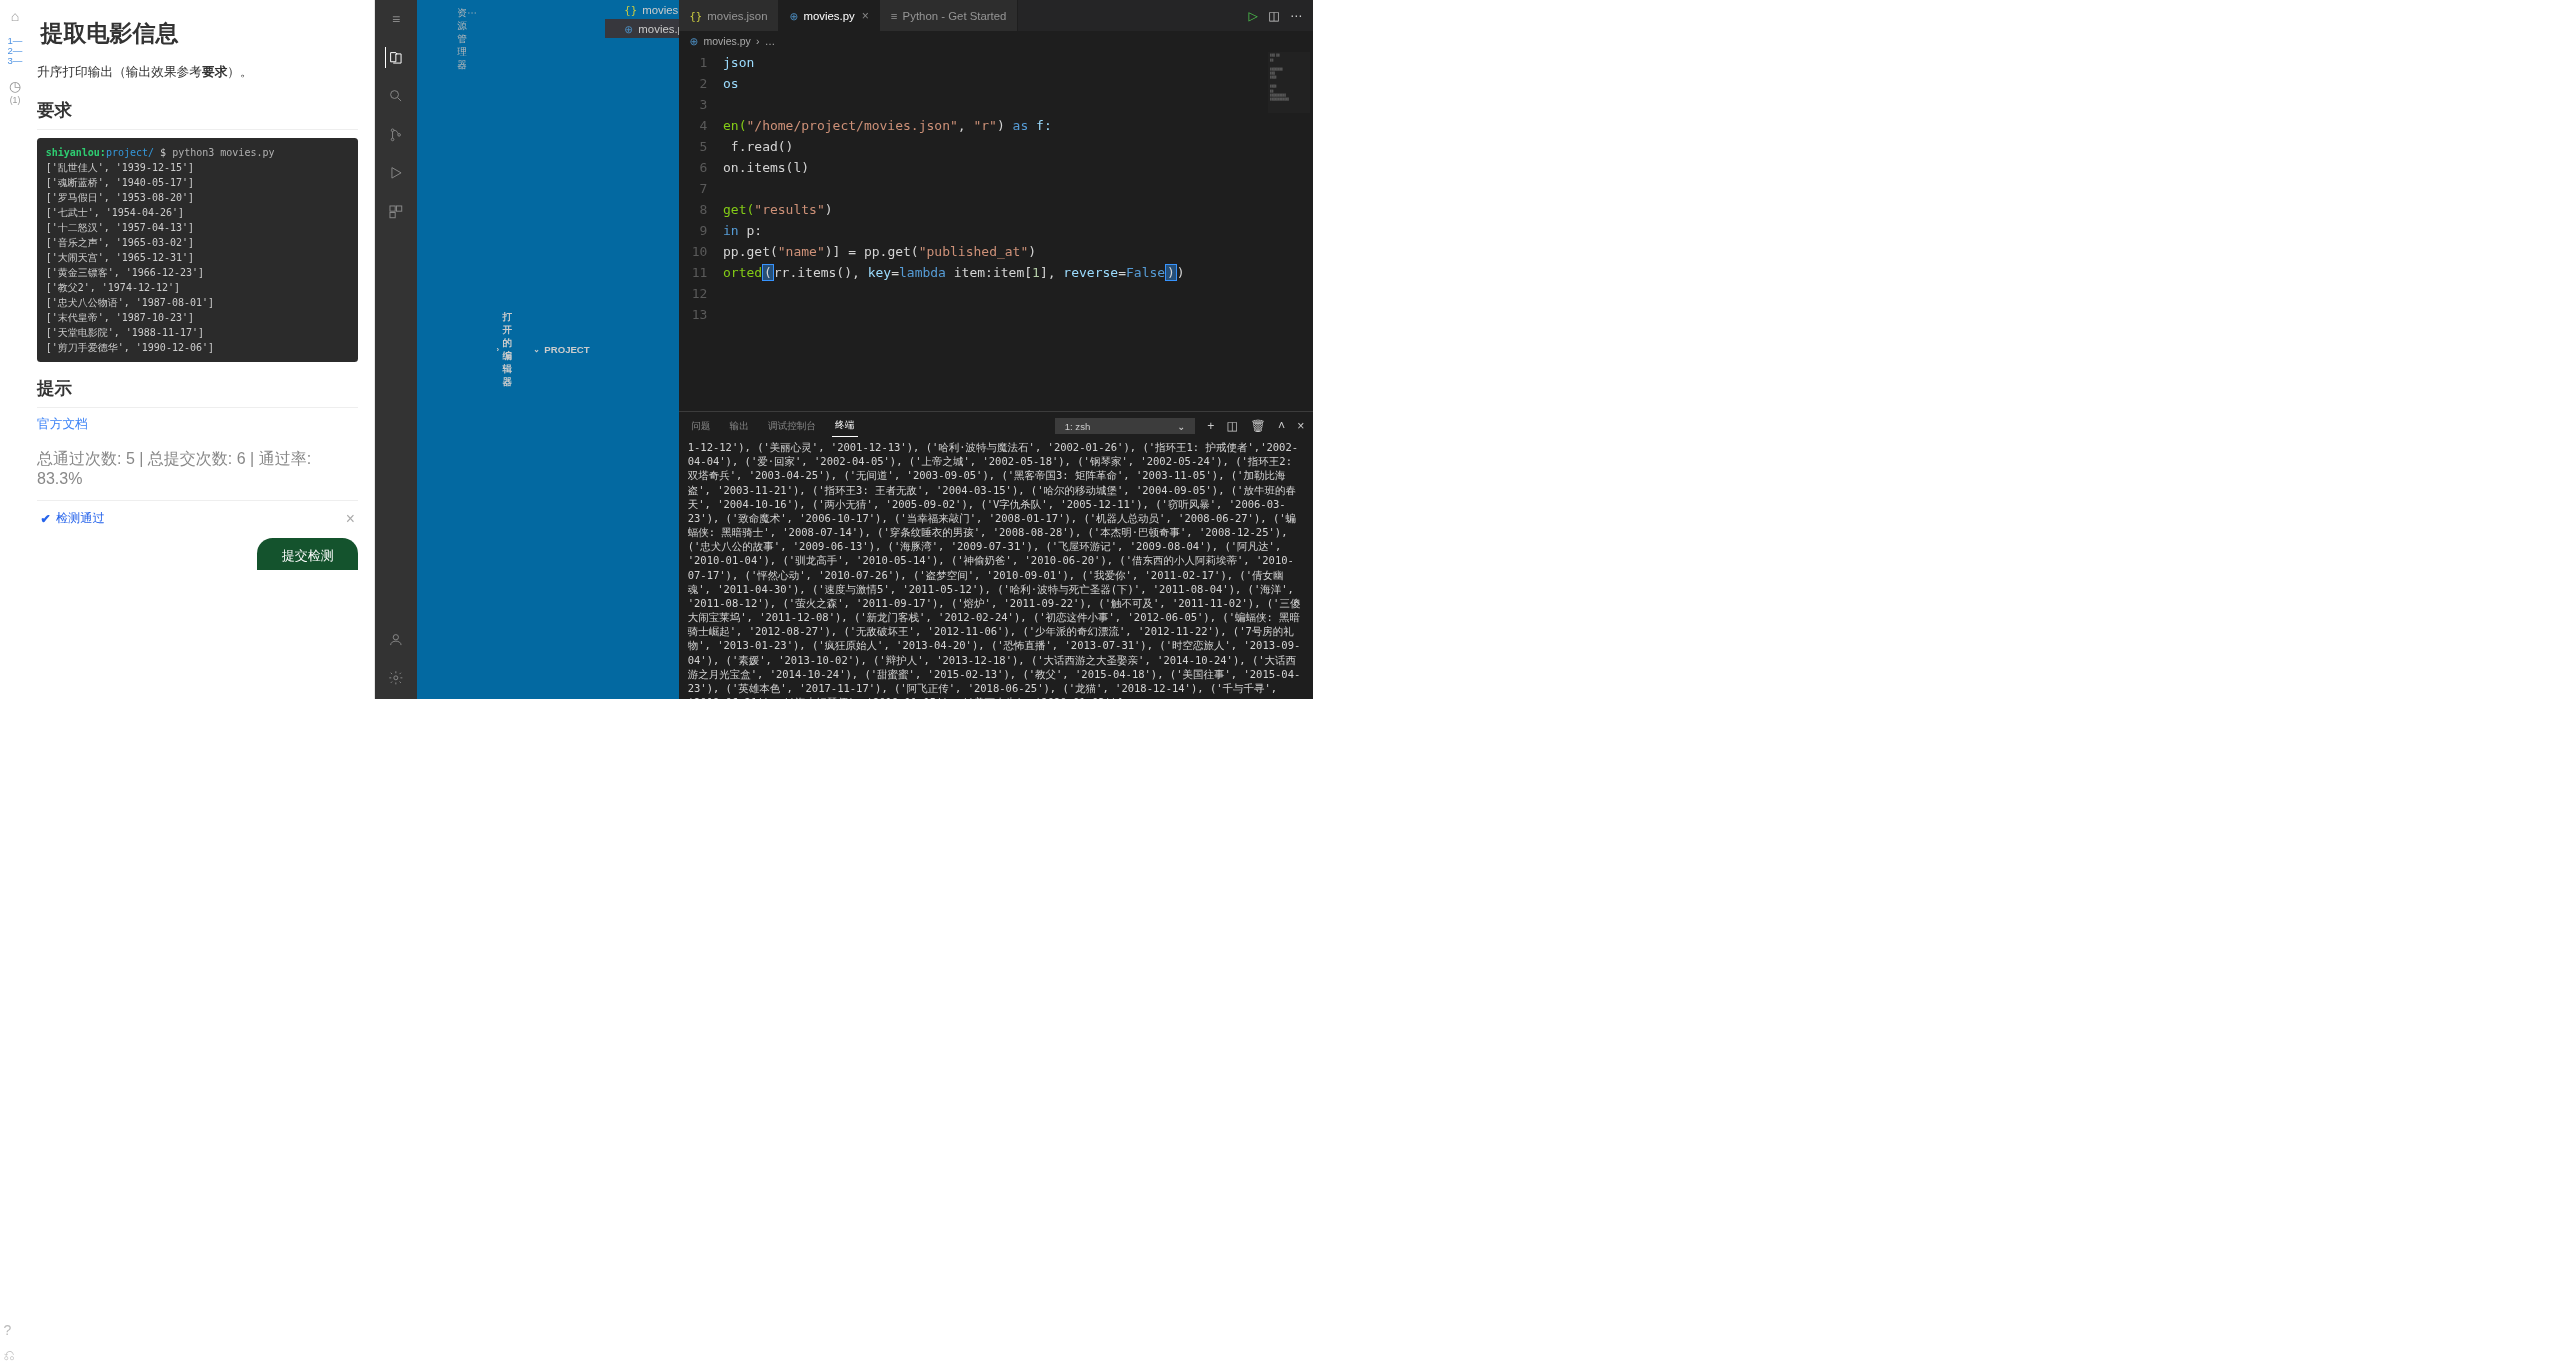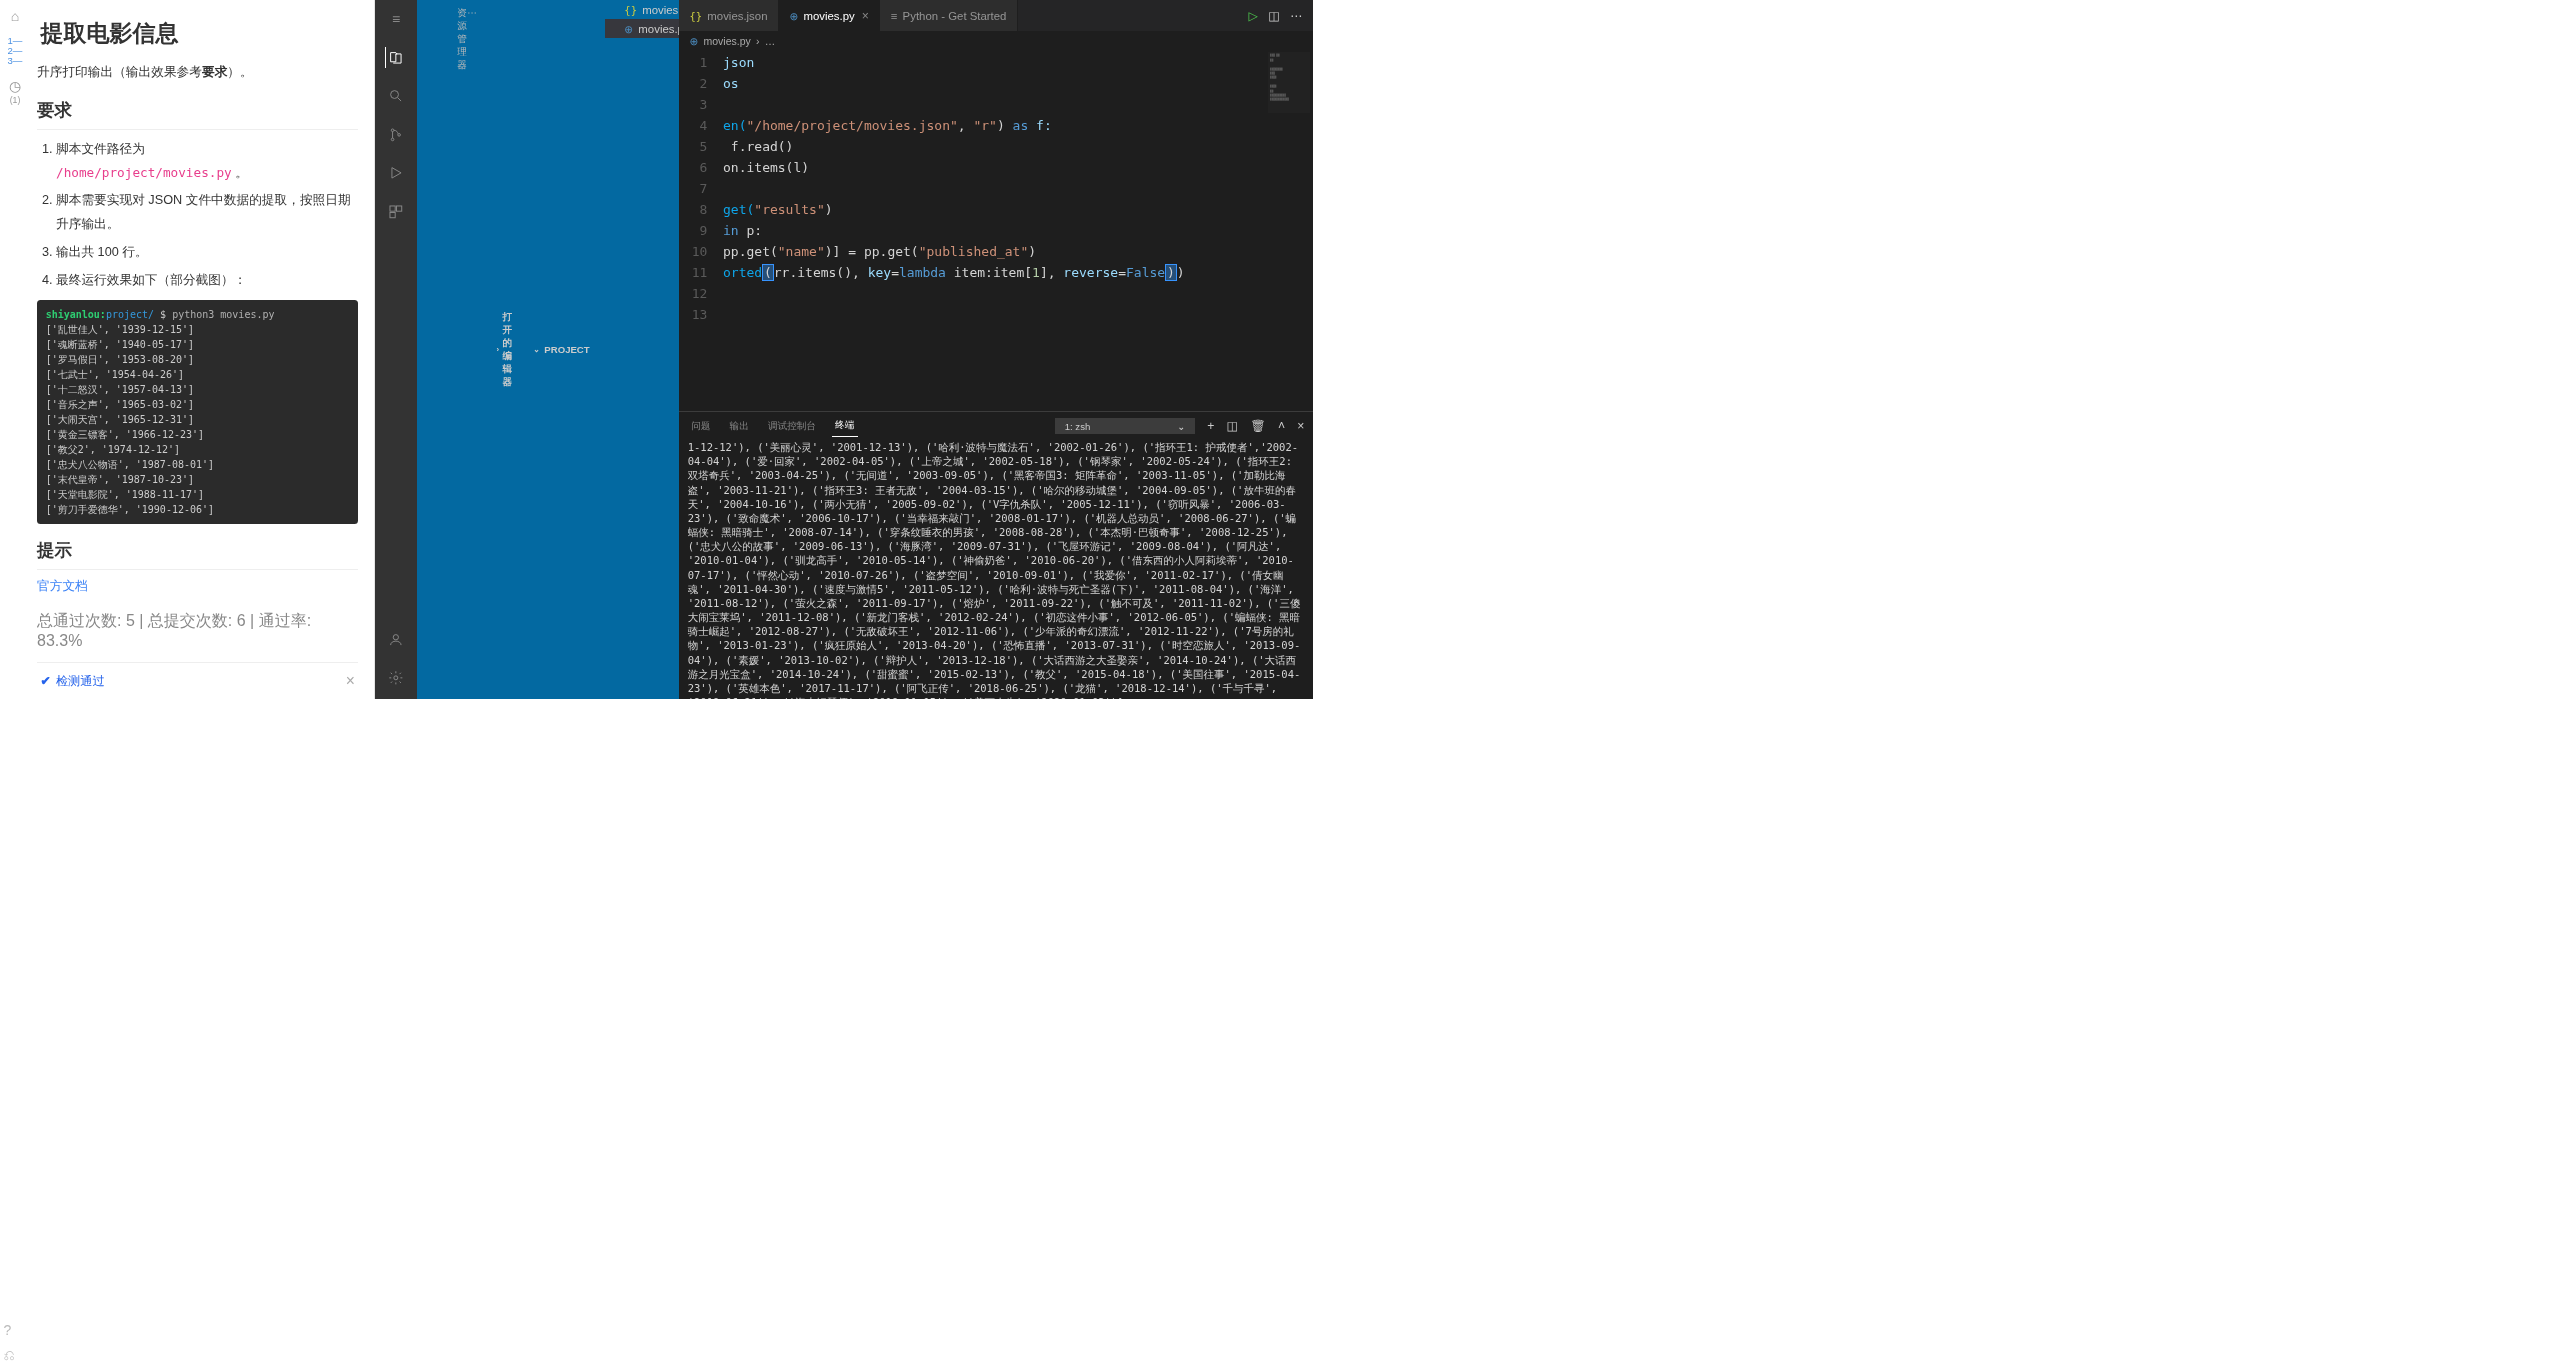--- a/index.html
+++ b/index.html
@@ -60,21 +60,21 @@
     .play { color: #4ec94e; }
     
     .breadcrumb { height: 19px; padding: 0 10.5px; font-size: 10.5px; color: #aaa; display: flex; align-items: center; gap: 5.2px; background: #1e1e1e; }
     
     .code { flex: 1; display: flex; font-family: ui-monospace, Menlo, monospace; font-size: 13px; overflow: hidden; position: relative; }
     .gutter { width: 44px; color: #5a5a5a; text-align: right; padding-right: 15.7px; padding-top: 1.7px; line-height: 21px; user-select: none; }
     .code-lines { flex: 1; color: #d4d4d4; padding-top: 1.7px; line-height: 21px; white-space: pre; }
     .tk-str { color: #ce9178; }
     .tk-kw { color: #569cd6; }
     .tk-var { color: #9cdcfe; }
-    .tk-fn { color: #0ea5e9; }
+    .tk-fn { color: #84cc16; }
     .tk-num { color: #b5cea8; }
     .tk-const { color: #569cd6; }
     .sel-hl { background: #264f78; border: 0.9px solid #3794ff; padding: 0 0.9px; }
     .minimap { position:absolute; top:1.7px; right:3.5px; width:42px; height:61px; background: rgba(255,255,255,0.02); font-size:2.6px; color:#555; line-height:4.4px; padding:2.6px; overflow:hidden;}
     
     .panel { height: 288px; border-top: 0.9px solid #3c3c3c; display: flex; flex-direction: column; background: #1e1e1e; }
     .panel-tabs { display: flex; align-items: center; gap: 12.2px; padding: 0 8.7px; height: 28px; font-size: 9.6px; color: #888; }
     .panel-tabs .pt { padding: 3.5px 3.5px; }
     .panel-tabs .pt.active { color: #fff; border-bottom: 0.9px solid #fff; }
     .panel-tabs .spacer { flex: 1; }
@@ -98,29 +98,20 @@
       <div class="ico">◷</div>
       <div class="cnt">(1)</div>
     </div>
   </div>
   <div class="left-content">
     <div class="page-title">提取电影信息</div>
     <div class="para">
       <span>升序打印输出（输出效果参考</span><b>要求</b><span>）。</span>
     </div>
     <h3 class="sect-h">要求</h3>
-    <ol class="reqs">
-      <li>
-        <span>脚本文件路径为</span><br>
-        <span class="codepath">/home/project/movies.py</span><span> 。</span>
-      </li>
-      <li>脚本需要实现对 JSON 文件中数据的提取，按照日期升序输出。</li>
-      <li>输出共 100 行。</li>
-      <li>最终运行效果如下（部分截图）：</li>
-    </ol>
     <div class="term-shot"><span class="prompt-user">shiyanlou:</span><span class="prompt-host">project/</span><span> $ </span><span class="prompt-cmd">python3 movies.py</span>
 <span id="term-rows">['乱世佳人', '1939-12-15']
 ['魂断蓝桥', '1940-05-17']
 ['罗马假日', '1953-08-20']
 ['七武士', '1954-04-26']
 ['十二怒汉', '1957-04-13']
 ['音乐之声', '1965-03-02']
 ['大闹天宫', '1965-12-31']
 ['黄金三镖客', '1966-12-23']
 ['教父2', '1974-12-12']

